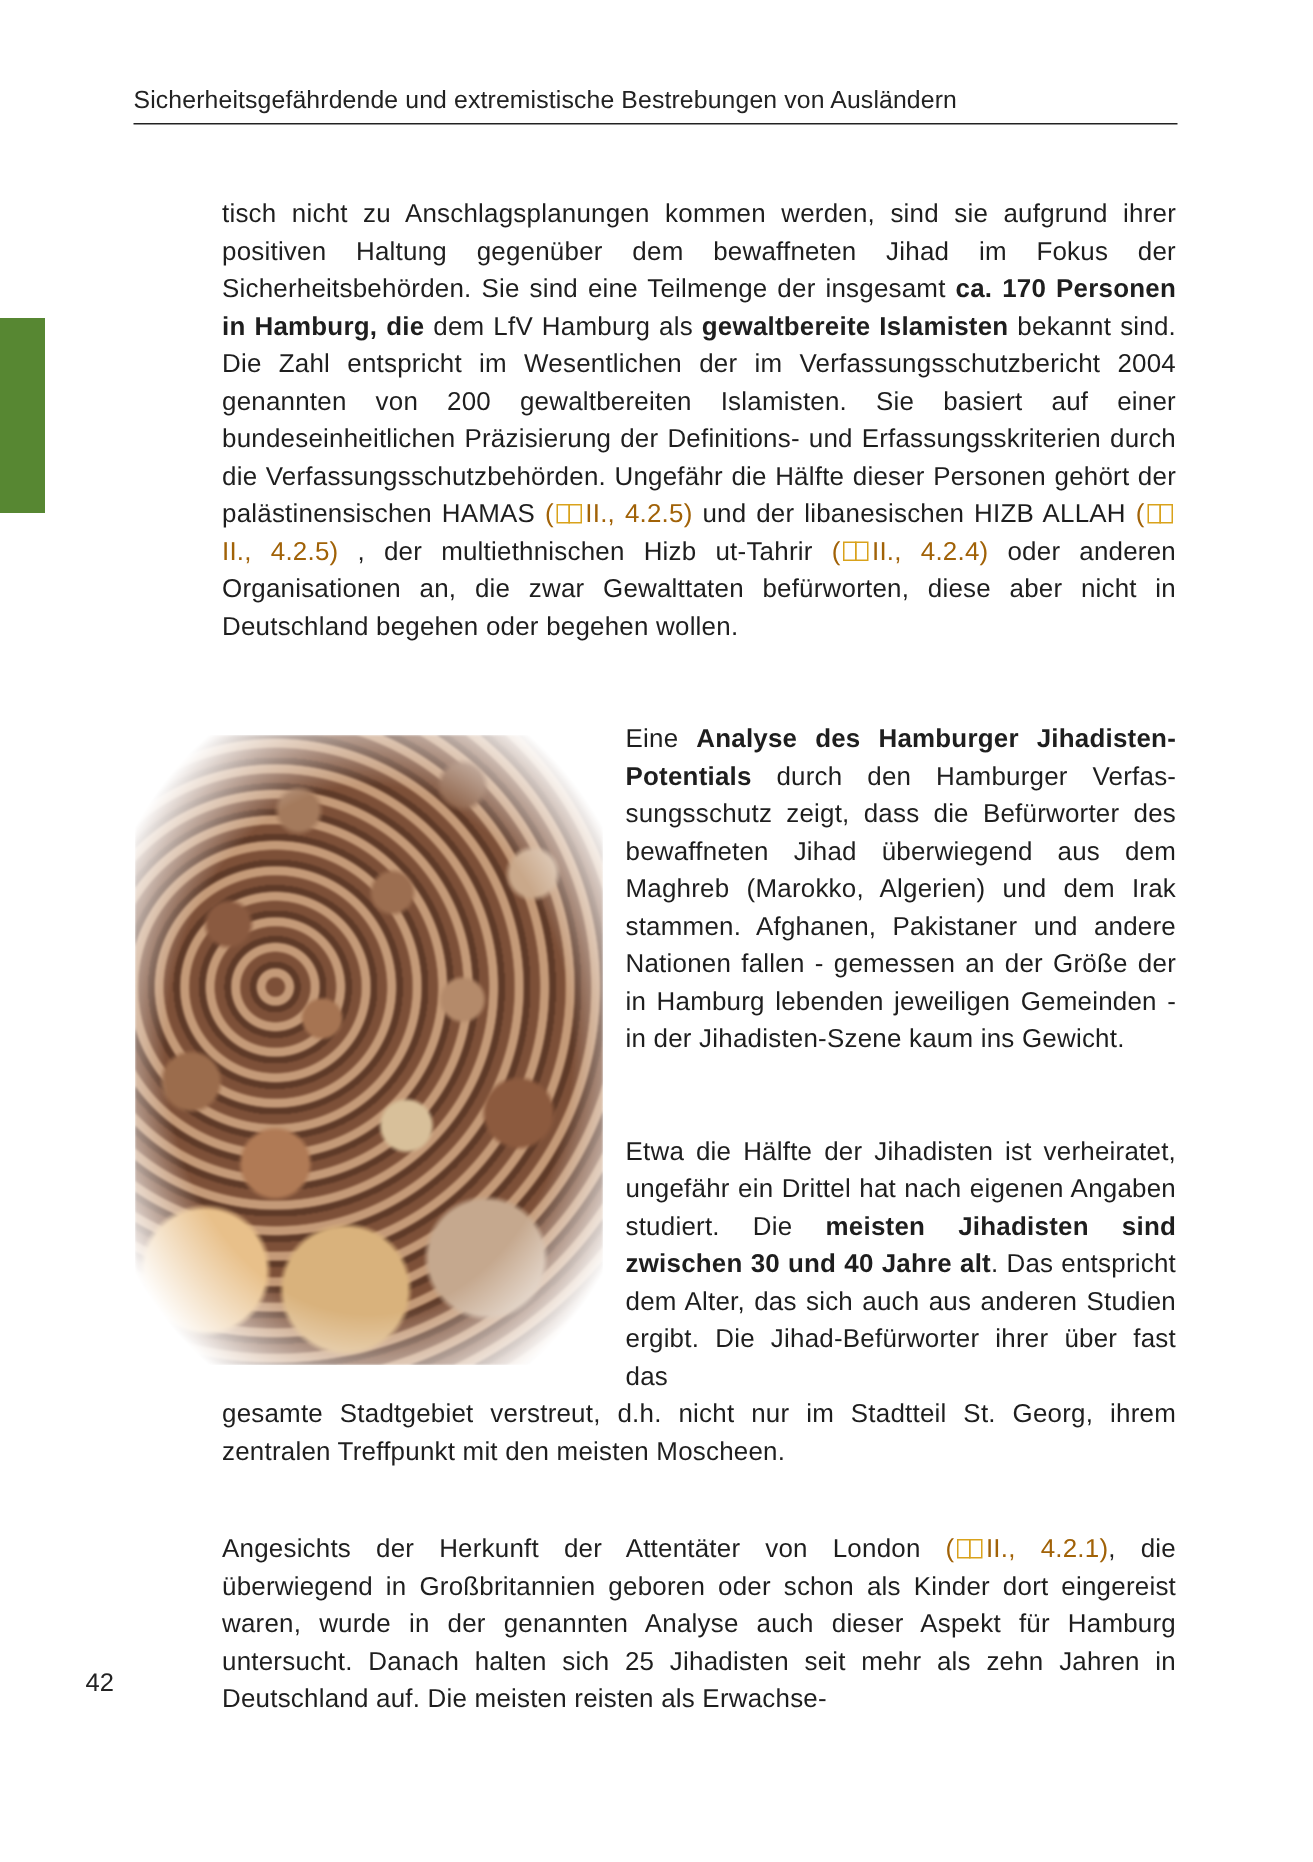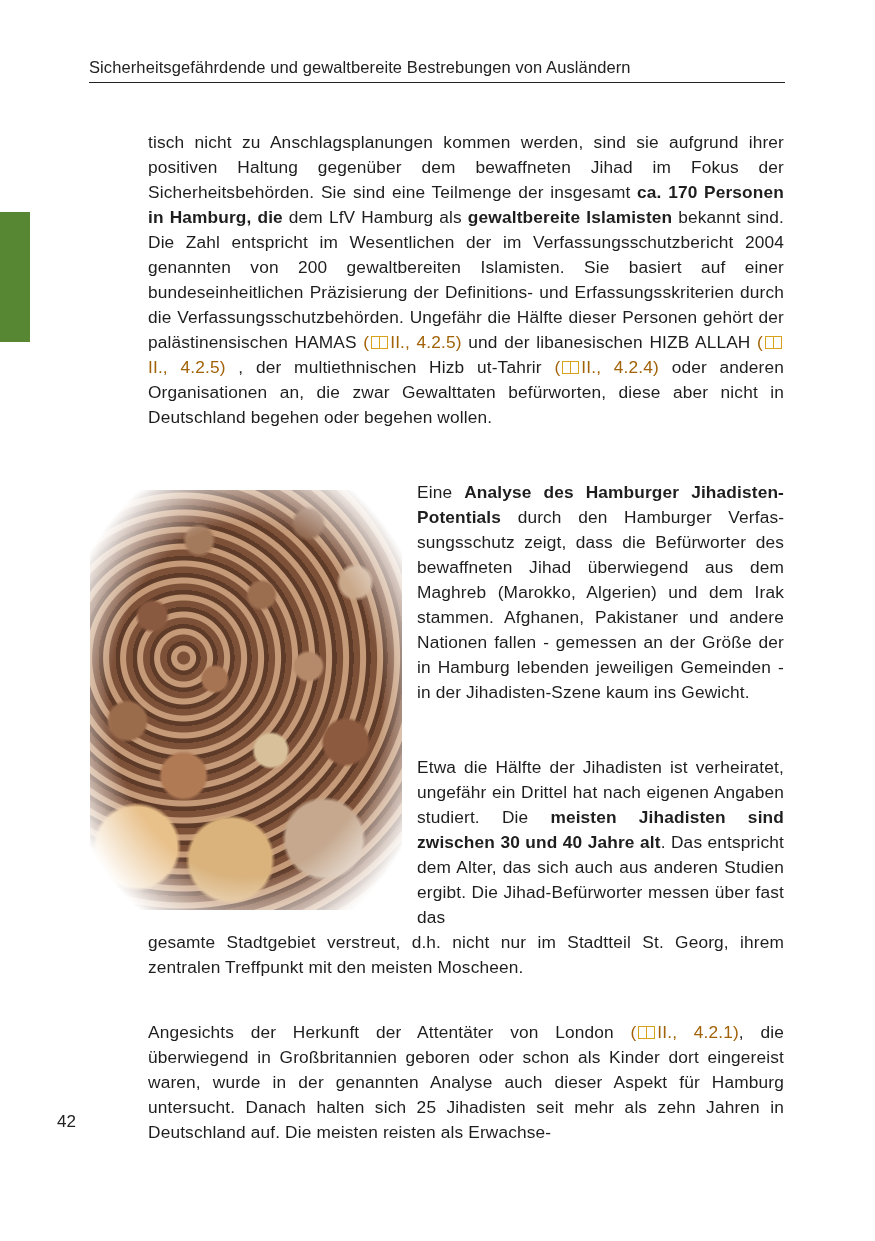--- a/index.html
+++ b/index.html
@@ -41,28 +41,28 @@
               radial-gradient(circle at 85% 22%, #c9a88a 0 3.5%, transparent 4.5%),
               radial-gradient(circle at 35% 12%, #a47a5c 0 3%, transparent 4%),
               radial-gradient(circle at 70% 8%, #8d6248 0 3%, transparent 4%),
               repeating-radial-gradient(circle at 30% 40%, #7d5038 0 6px, #c49a78 7px 12px, #5e3a28 13px 17px),
               #9a7058; }
     .page-number { position: absolute; left: 57px; top: 1112px; font-size: 17px; color: #222; }
   </style>
 </head>
 <body>
 
-<div class="running-head">Sicherheitsgefährdende und gewaltbereite Bestrebungen von Ausländern</div>
+<div class="running-head">Sicherheitsgefährdende und extremistische Bestrebungen von Ausländern</div>
 <div class="head-rule"></div>
 <div class="side-tab"></div>
 
 <div class="text p1"><span>tisch nicht zu Anschlagsplanungen kommen werden, sind sie aufgrund ihrer positiven Haltung gegenüber dem bewaffneten Jihad im Fokus der Sicherheitsbehörden. Sie sind eine Teilmenge der insgesamt </span><b>ca. 170 Personen in Hamburg, die</b><span> dem LfV Hamburg als </span><b>gewaltbereite Islamisten</b><span> bekannt sind. Die Zahl entspricht im Wesentlichen der im Verfassungsschutzbericht 2004 genannten von 200 gewaltbereiten Islamisten. Sie basiert auf einer bundeseinheitlichen Präzisierung der Definitions- und Erfassungsskriterien durch die Verfassungsschutzbe­hörden. Ungefähr die Hälfte dieser Personen gehört der palästinen­sischen HAMAS </span><span class="xref">(<span class="book"></span><span>II., 4.2.5</span>)</span><span> und der libanesischen HIZB ALLAH </span><span class="xref">(<span class="book"></span><span>II., 4.2.5</span>)</span><span> , der multiethnischen Hizb ut-Tahrir </span><span class="xref">(<span class="book"></span><span>II., 4.2.4</span>)</span><span> oder anderen Organisationen an, die zwar Gewalttaten befürworten, diese aber nicht in Deutschland begehen oder begehen wollen.</span></div>
 
 <div class="photo"></div>
 
 <div class="text p2"><span>Eine </span><b>Analyse des Hamburger Jihadisten-Potentials</b><span> durch den Hamburger Verfas­sungsschutz zeigt, dass die Befürworter des bewaffneten Jihad überwiegend aus dem Maghreb (Marokko, Algerien) und dem Irak stammen. Afghanen, Pakis­taner und andere Nationen fallen - ge­messen an der Größe der in Hamburg lebenden jeweiligen Gemeinden - in der Jihadisten-Szene kaum ins Gewicht.</span></div>
 
-<div class="text p3"><span>Etwa die Hälfte der Jihadisten ist verhei­ratet, ungefähr ein Drittel hat nach ei­genen Angaben studiert. Die </span><b>meisten Ji­hadisten sind zwischen 30 und 40 Jahre alt</b><span>. Das entspricht dem Alter, das sich auch aus anderen Studien ergibt. Die Ji­had-Befürworter messen über fast das</span></div>
+<div class="text p3"><span>Etwa die Hälfte der Jihadisten ist verhei­ratet, ungefähr ein Drittel hat nach ei­genen Angaben studiert. Die </span><b>meisten Ji­hadisten sind zwischen 30 und 40 Jahre alt</b><span>. Das entspricht dem Alter, das sich auch aus anderen Studien ergibt. Die Ji­had-Befürworter ihrer über fast das</span></div>
 <div class="text p3b">gesamte Stadtgebiet verstreut, d.h. nicht nur im Stadtteil St. Georg, ihrem zentralen Treffpunkt mit den meisten Moscheen.</div>
 
 <div class="text p4"><span>Angesichts der Herkunft der Attentäter von London </span><span class="xref">(<span class="book"></span><span>II., 4.2.1</span>)</span><span>, die überwiegend in Großbritannien geboren oder schon als Kinder dort eingereist waren, wurde in der genannten Analyse auch dieser Aspekt für Hamburg untersucht. Danach halten sich 25 Jihadisten seit mehr als zehn Jahren in Deutschland auf. Die meisten reisten als Erwachse-</span></div>
 
 <div class="page-number">42</div>
 
 </body></html>

